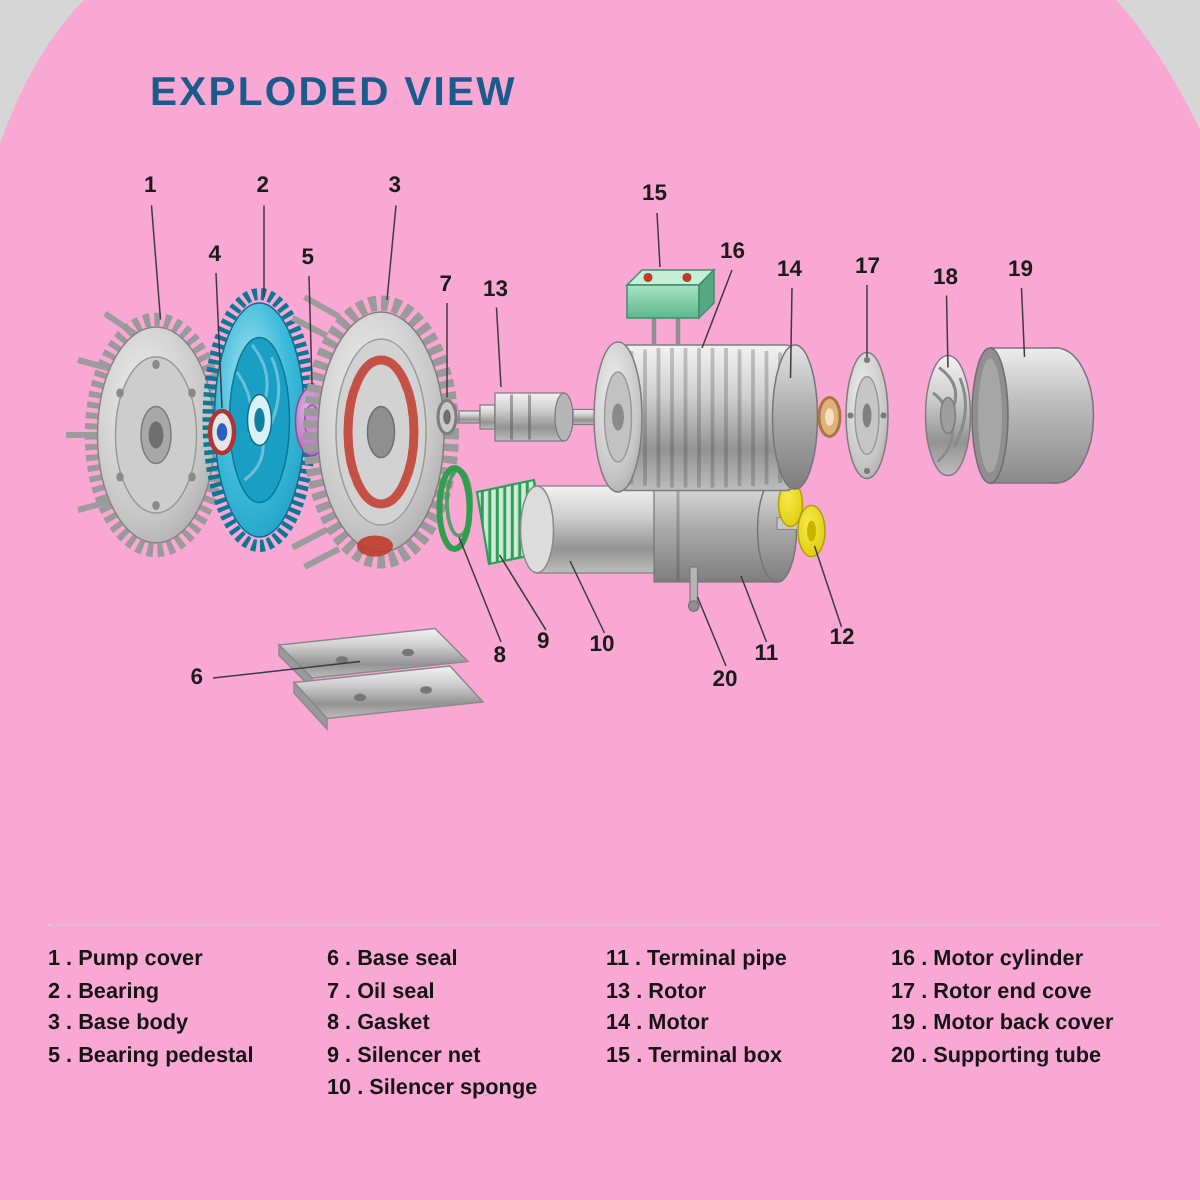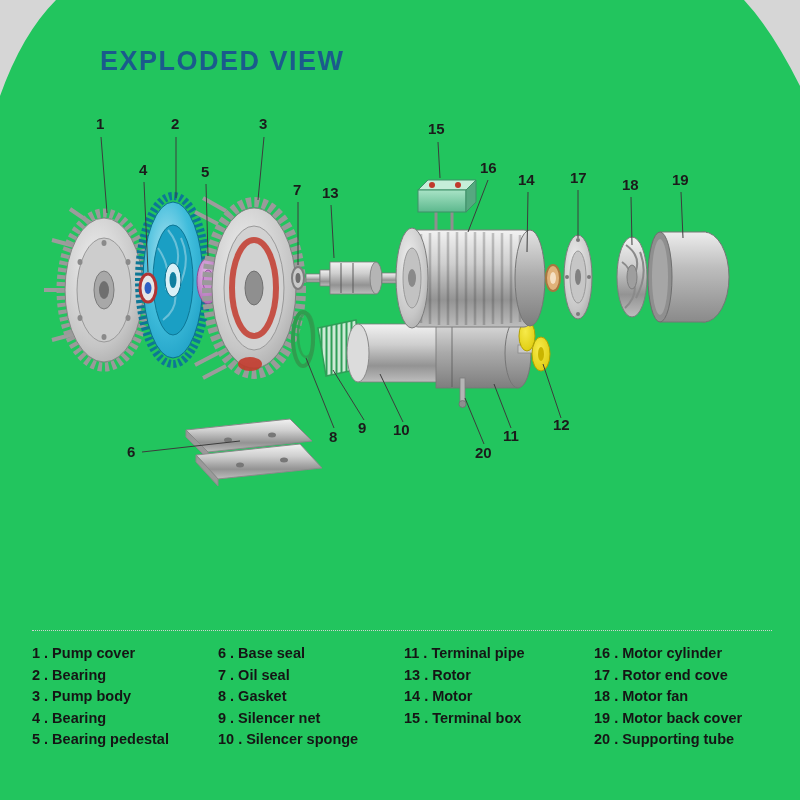--- a/index.html
+++ b/index.html
@@ -1,22 +1,22 @@
 <!DOCTYPE html>
 <html><head>
 <meta charset="utf-8">
 <style>
   html,body{margin:0;padding:0;background:#ffffff;}
-  .page{position:relative;width:800px;height:800px;background:#22c55e;overflow:hidden;
+  .page{position:relative;width:800px;height:800px;background:#f9a8d4;overflow:hidden;
         font-family:"Liberation Sans",sans-serif;}
   .title{position:absolute;left:100px;top:46px;margin:0;font-size:27px;font-weight:bold;
          color:#1a5b8c;letter-spacing:1.5px;}
   svg.fig{position:absolute;left:0;top:0;}
   .callout{position:absolute;font-size:15px;font-weight:bold;color:#1b1b1b;line-height:1;}
-  .legend{position:absolute;left:32px;top:630px;width:740px;border-top:1px dotted #d2d2d2;
+  .legend{position:absolute;left:32px;top:616px;width:740px;border-top:1px dotted #d2d2d2;
           padding-top:12px;display:grid;grid-template-columns:186px 186px 190px 178px;}
   .lcol{display:flex;flex-direction:column;}
   .lrow{font-size:14.5px;font-weight:bold;color:#151515;line-height:21.5px;white-space:nowrap;}
   .sep{margin:0 4px;}
 </style>
 </head>
 <body>
 
 <div class="page">
 
@@ -273,39 +273,37 @@
   <div class="callout" style="left:480px;top:160px">16</div>
   <div class="callout" style="left:570px;top:170px">17</div>
   <div class="callout" style="left:622px;top:177px">18</div>
   <div class="callout" style="left:672px;top:172px">19</div>
   <div class="callout" style="left:475px;top:445px">20</div>
 
   <div class="legend">
     <div class="lcol">
       <div class="lrow"><span class="num">1</span><span class="sep">.</span><span class="nm">Pump cover</span></div>
       <div class="lrow"><span class="num">2</span><span class="sep">.</span><span class="nm">Bearing</span></div>
-      <div class="lrow"><span class="num">3</span><span class="sep">.</span><span class="nm">Pump body</span></div>
-      <div class="lrow"><span class="num">4</span><span class="sep">.</span><span class="nm">Bearing</span></div>
+      <div class="lrow"><span class="num">3</span><span class="sep">.</span><span class="nm">Base body</span></div>
       <div class="lrow"><span class="num">5</span><span class="sep">.</span><span class="nm">Bearing pedestal</span></div>
     </div>
     <div class="lcol">
       <div class="lrow"><span class="num">6</span><span class="sep">.</span><span class="nm">Base seal</span></div>
       <div class="lrow"><span class="num">7</span><span class="sep">.</span><span class="nm">Oil seal</span></div>
       <div class="lrow"><span class="num">8</span><span class="sep">.</span><span class="nm">Gasket</span></div>
       <div class="lrow"><span class="num">9</span><span class="sep">.</span><span class="nm">Silencer net</span></div>
       <div class="lrow"><span class="num">10</span><span class="sep">.</span><span class="nm">Silencer sponge</span></div>
     </div>
     <div class="lcol">
       <div class="lrow"><span class="num">11</span><span class="sep">.</span><span class="nm">Terminal pipe</span></div>
       <div class="lrow"><span class="num">13</span><span class="sep">.</span><span class="nm">Rotor</span></div>
       <div class="lrow"><span class="num">14</span><span class="sep">.</span><span class="nm">Motor</span></div>
       <div class="lrow"><span class="num">15</span><span class="sep">.</span><span class="nm">Terminal box</span></div>
     </div>
     <div class="lcol">
       <div class="lrow"><span class="num">16</span><span class="sep">.</span><span class="nm">Motor cylinder</span></div>
       <div class="lrow"><span class="num">17</span><span class="sep">.</span><span class="nm">Rotor end cove</span></div>
-      <div class="lrow"><span class="num">18</span><span class="sep">.</span><span class="nm">Motor fan</span></div>
       <div class="lrow"><span class="num">19</span><span class="sep">.</span><span class="nm">Motor back cover</span></div>
       <div class="lrow"><span class="num">20</span><span class="sep">.</span><span class="nm">Supporting tube</span></div>
     </div>
   </div>
 
 </div>
 
 </body></html>

